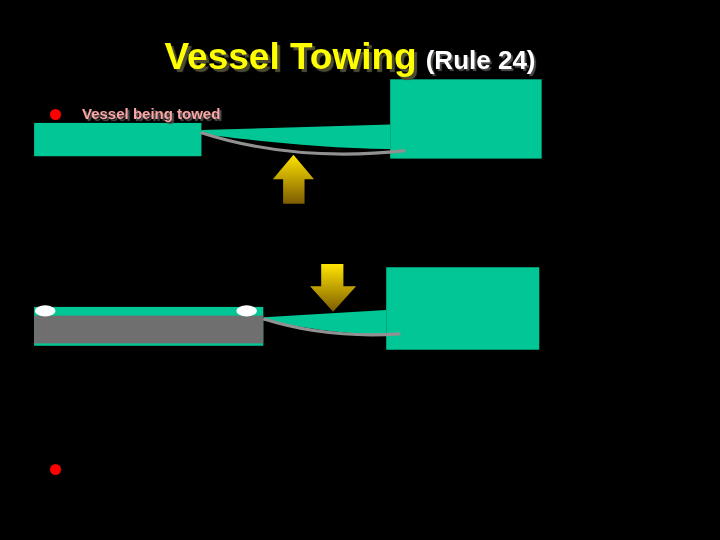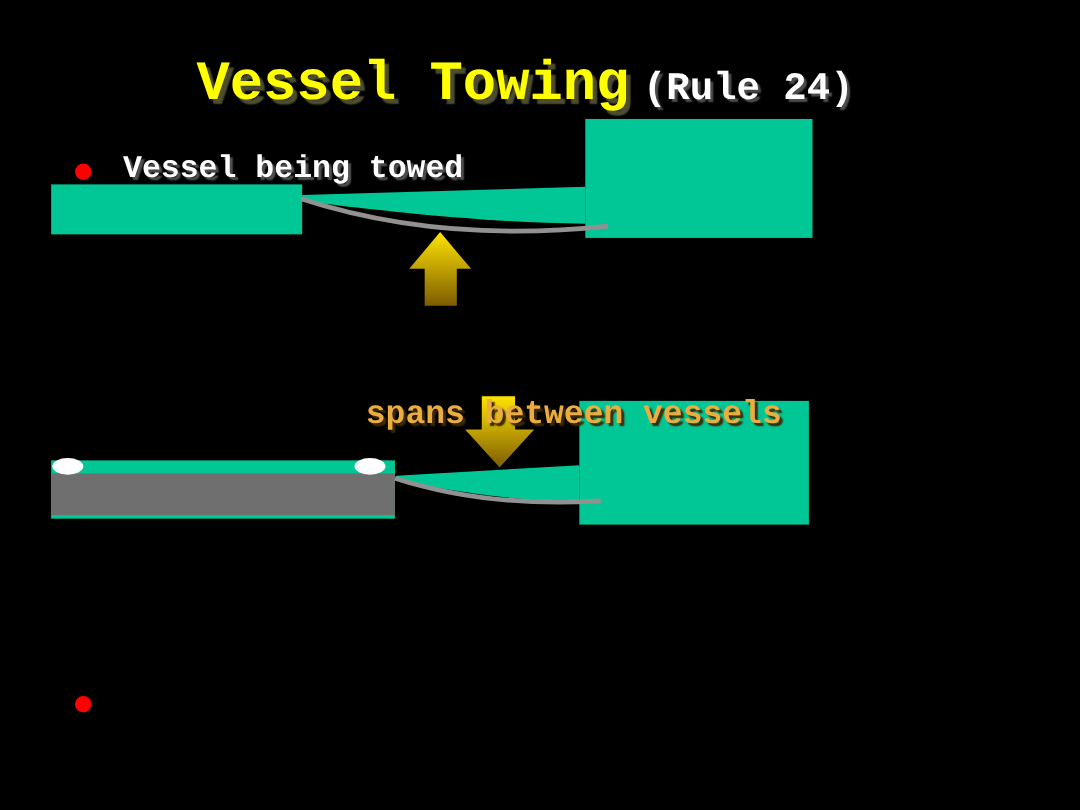--- a/index.html
+++ b/index.html
@@ -6,21 +6,21 @@
     margin: 0;
     padding: 0;
     background: #000;
   }
   .slide {
     position: relative;
     width: 571px;
     height: 540px;
     background: #000000;
     overflow: hidden;
-    font-family: Liberation Mono, monospace;
+    font-family: Liberation Sans, sans-serif;
   }
   .diagram {
     position: absolute;
     inset: 0;
   }
   .title-row {
     position: absolute;
     left: 0;
     top: 36px;
     width: 700px;
@@ -47,23 +47,23 @@
   }
   .bullet .dot {
     width: 11px;
     height: 11px;
     border-radius: 50%;
     background: #FF0000;
     flex: 0 0 auto;
   }
   .bullet .bl {
     margin-left: 21px;
-    font-size: 21px;
+    font-size: 15px;
     font-weight: bold;
-    color: #ffffff;
+    color: #fca5a5;
     text-shadow: 2px 2px 1px #515151;
     line-height: 26px;
     white-space: pre;
   }
   .bullet-1 { left: 50px; top: 101px; }
   .bullet-2 { left: 50px; top: 464px; }
   .danger {
     position: absolute;
     left: 45px;
     top: 262px;
@@ -111,20 +111,19 @@
   <div class="title-row">
     <span class="title-main">Vessel Towing</span><span class="title-suffix">(Rule 24)</span>
   </div>
 
   <div class="bullet bullet-1">
     <span class="dot"></span>
     <span class="bl">Vessel being towed</span>
   </div>
 
   <div class="danger">
-    <div>spans between vessels</div>
   </div>
 
   <div class="bullet bullet-2">
     <span class="dot"></span>
   </div>
 
 </div>
 
 </body></html>

